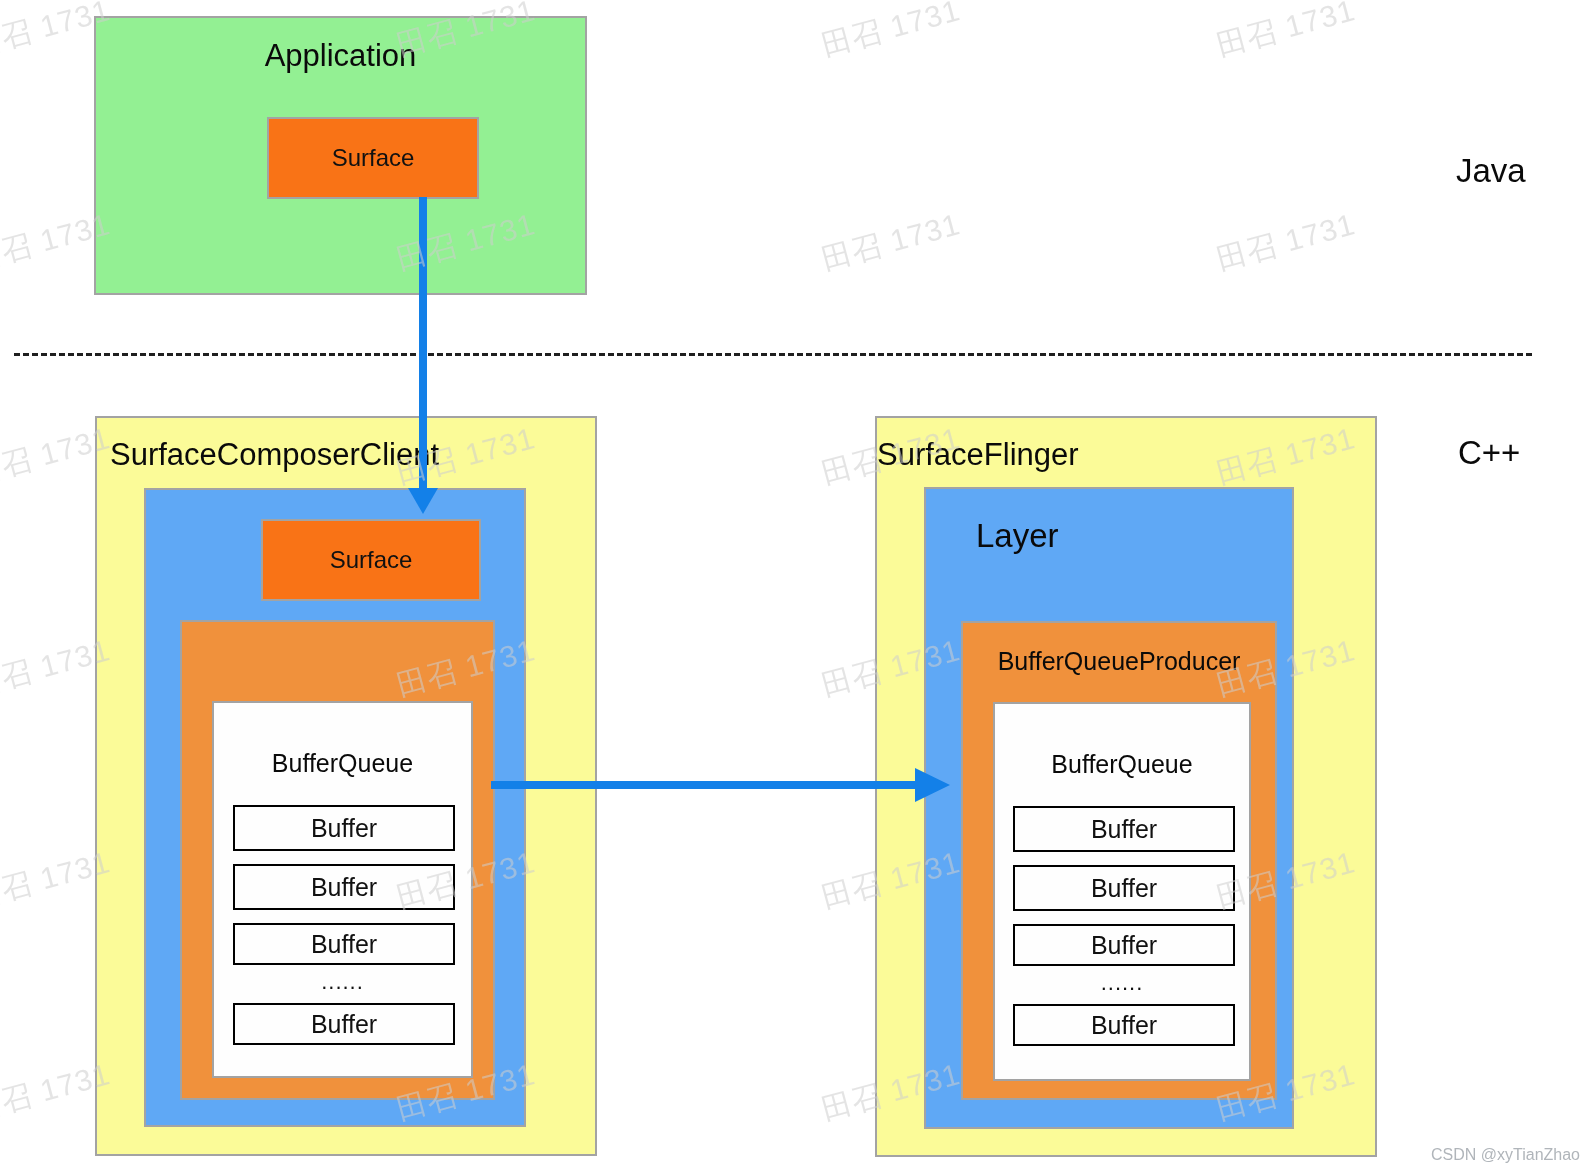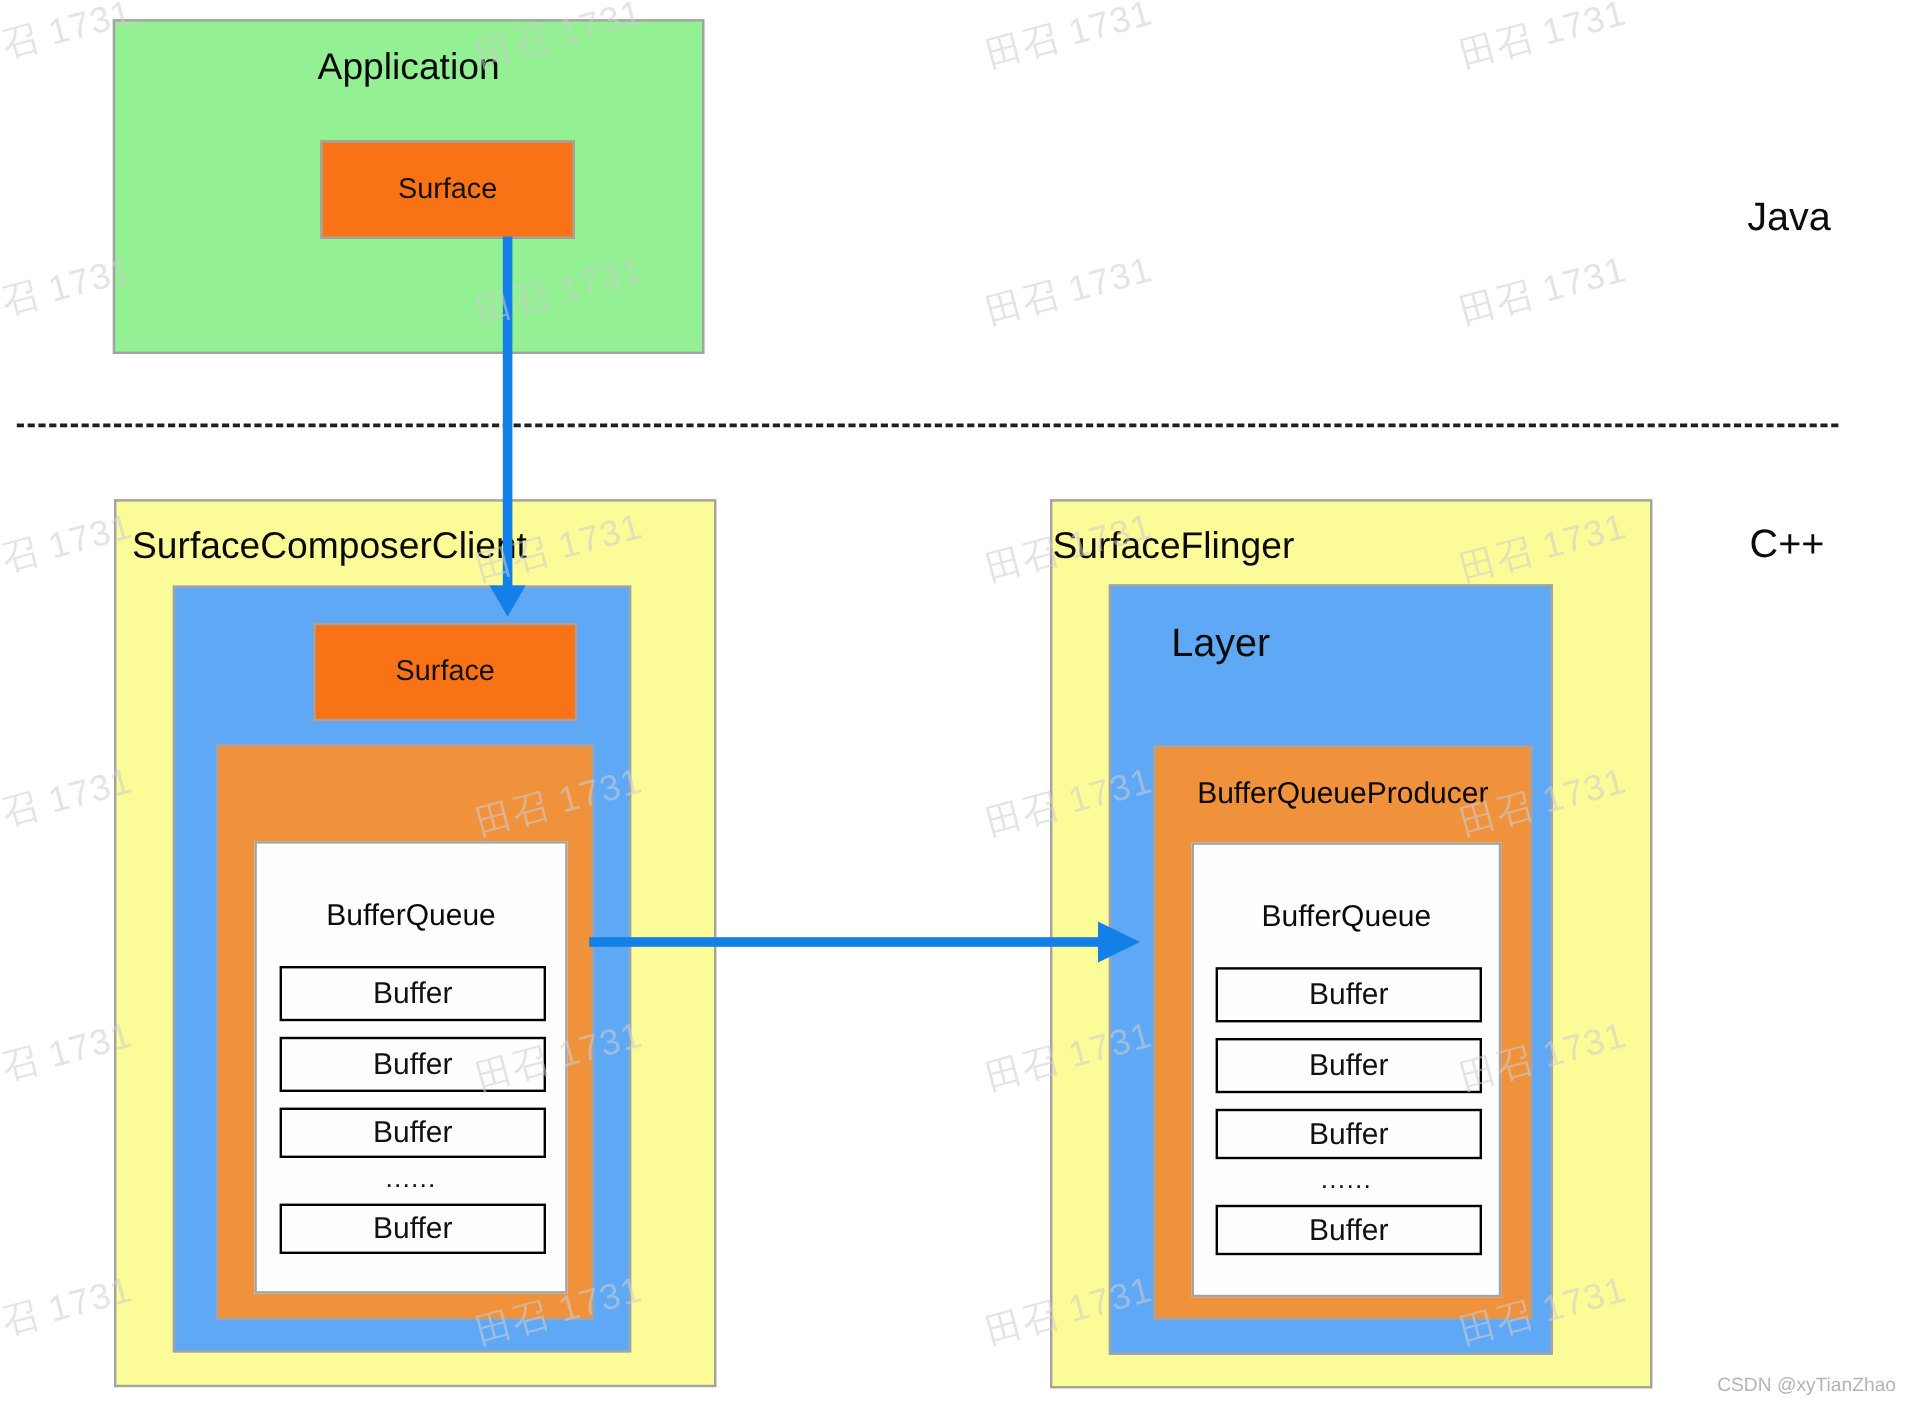--- a/index.html
+++ b/index.html
@@ -80,21 +80,21 @@
       <span class="wm" style="left: 1215px; top: 1072px;">田召 1731</span>
     </div>
 
   <div class="box bg-appgreen" style="left:94px; top:16px; width:493px; height:279px;">
     <div class="lbl title-xl centered" style="top:20px;">Application</div>
     <div class="box bg-green surface-box" style="left:171px; top:99px; width:212px; height:82px;">
       <span>Surface</span>
     </div>
   </div>
 
-  <div class="lbl title-side" style="left:1456px; top:162px;">Java</div>
+  <div class="lbl title-side" style="left:1456px; top:152px;">Java</div>
   <div class="lbl title-side" style="left:1458px; top:434px;">C++</div>
 
   <div id="separator"></div>
 
   <div class="box bg-yellow" style="left:95px; top:416px; width:502px; height:740px;">
     <div class="lbl title-xl" style="left:13px; top:19px;">SurfaceComposerClient</div>
 
     <div class="box bg-blue" style="left:47px; top:70px; width:382px; height:639px;">
       <div class="box bg-green surface-box" style="left:115px; top:29px; width:220px; height:82px;">
         <span>Surface</span>

